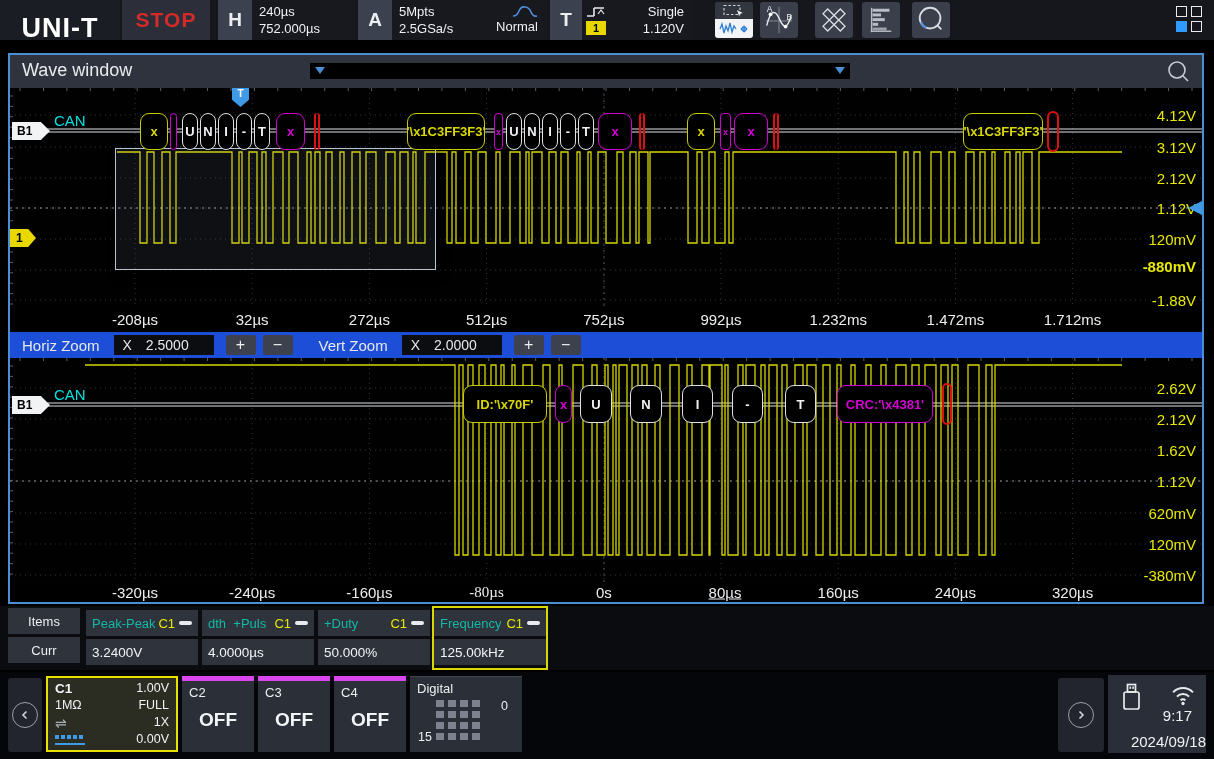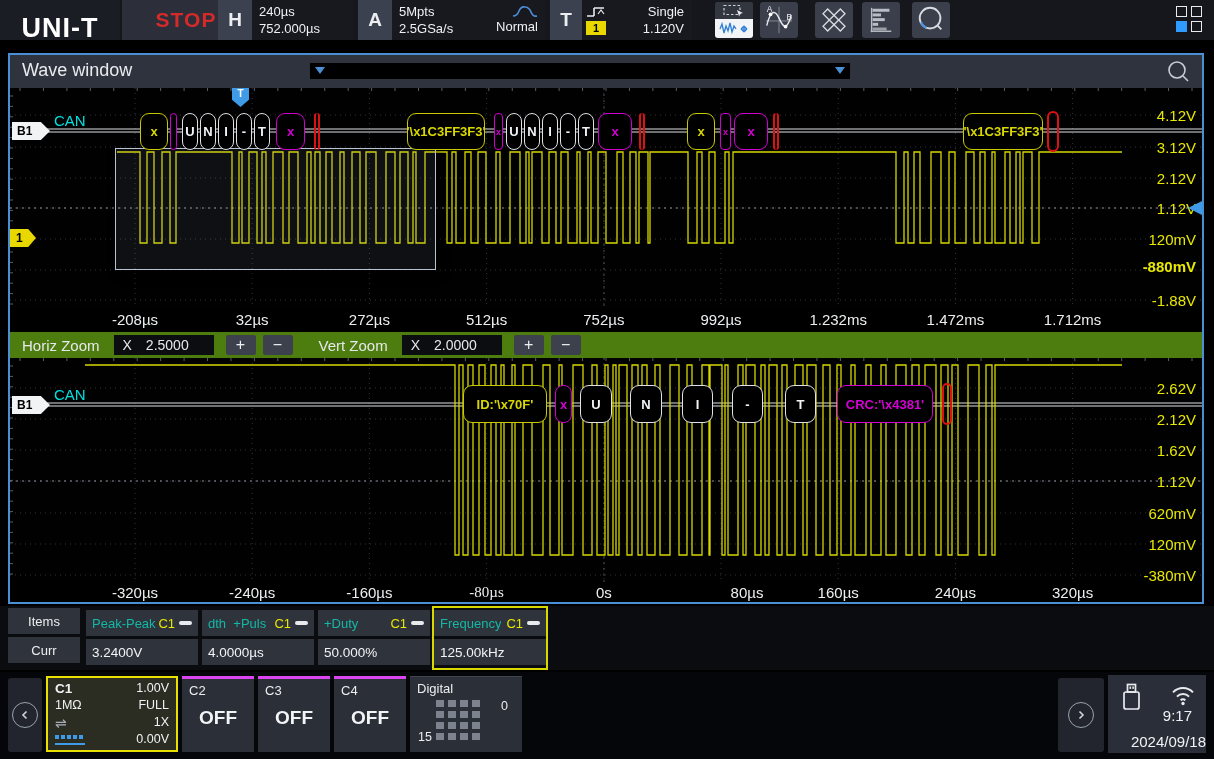--- a/index.html
+++ b/index.html
@@ -5,21 +5,21 @@
   html,body{margin:0;padding:0;background:#000;}
   body{width:1214px;height:759px;position:relative;overflow:hidden;
        font-family:"Liberation Sans",sans-serif;color:#e8eaec;-webkit-font-smoothing:antialiased;}
   
   .topbar{position:absolute;left:0;top:0;width:1214px;height:40px;background:#15171d;}
   .tb-block{position:absolute;top:0;height:40px;background:#2c303a;display:flex;}
   .logo-area{position:absolute;left:0;top:0;width:120px;height:40px;background:#1b1d24;
              display:flex;align-items:center;justify-content:center;}
   .logo{font-weight:bold;font-size:27px;letter-spacing:1px;color:#fff;margin-top:16px;}
   .stop-block{position:absolute;left:122px;top:0;width:88px;height:40px;background:#2c2f39;
-              display:flex;align-items:center;justify-content:center;padding-left:20px;}
+              display:flex;align-items:center;justify-content:center;}
   .stop-text{color:#d42a2a;font-weight:bold;font-size:21px;letter-spacing:1px;}
   .key-box{width:34px;height:40px;background:#3c4150;display:flex;align-items:center;
            justify-content:center;font-size:19px;font-weight:bold;color:#eceef1;}
   .tb-vals{background:#17191f;display:flex;flex-direction:column;justify-content:center;
            padding:0 7px;font-size:13px;line-height:17px;color:#eef0f2;}
   .tb-right{background:#17191f;display:flex;flex-direction:column;justify-content:center;
             align-items:flex-end;padding:0 8px;font-size:13px;line-height:17px;color:#eef0f2;}
   .trig-col{background:#17191f;display:flex;flex-direction:column;align-items:center;
             justify-content:center;gap:2px;padding:0 3px;}
   .trig-badge{background:#e8d800;color:#000;font-size:11px;font-weight:bold;width:20px;height:14px;
@@ -65,21 +65,21 @@
              font-size:12px;font-weight:bold;display:flex;align-items:center;padding-left:6px;
              clip-path:polygon(0 0,70% 0,100% 50%,70% 100%,0 100%);box-sizing:border-box;}
   .trig-flag{position:absolute;left:222px;top:0;z-index:6;width:17px;height:19px;background:#3f9be8;
              color:#fff;font-size:10px;font-weight:bold;text-align:center;line-height:12px;
              clip-path:polygon(0 0,100% 0,100% 62%,50% 100%,0 62%);}
   .trig-arrow{position:absolute;right:0;top:113px;z-index:6;width:14px;height:14px;background:#3f9be8;
               clip-path:polygon(100% 0,100% 100%,0 50%);}
   .time-axis{position:relative;width:1192px;background:#000;}
   #time1{height:26px;} #time2{height:20px;}
   .t-label{position:absolute;top:50%;transform:translate(-50%,-50%);font-size:15px;color:#eceef0;}
-  .zoom-bar{position:relative;height:26px;background:#4d7c0f;display:flex;align-items:center;
+  .zoom-bar{position:relative;height:26px;background:#1d4ed8;display:flex;align-items:center;
             font-size:15px;color:#e6e8ea;padding-left:12px;box-sizing:border-box;}
   .zval{margin-left:14px;width:100px;height:20px;background:#0c0d10;display:flex;align-items:center;
         padding:0 9px;gap:14px;font-size:14px;box-sizing:border-box;}
   .zbtn{margin-left:12px;width:30px;height:20px;background:#3c414d;border-radius:2px;display:flex;
         align-items:center;justify-content:center;font-size:16px;color:#eef0f2;line-height:1;}
   .zbtn.minus{margin-left:7px;}
   .vlab{margin-left:26px;}
   
   .measure-bar{position:absolute;left:0;top:606px;width:1214px;height:64px;background:#0b0c10;}
   .m-items{position:absolute;left:8px;top:2px;width:72px;height:60px;}
@@ -101,21 +101,21 @@
               align-items:center;justify-content:center;}
   .c1-panel{position:absolute;left:46px;top:4px;width:132px;height:76px;border:2px solid #e8e000;
             background:#2b2d22;box-sizing:border-box;padding:3px 7px;display:flex;
             flex-direction:column;justify-content:space-between;font-size:12.5px;color:#f0f2f4;}
   .c1-row{display:flex;justify-content:space-between;align-items:center;line-height:15px;}
   .c1-name{font-weight:bold;font-size:13.5px;}
   .coup-icon{color:#a8aeb8;font-size:14px;line-height:10px;}
   .bw-icon{width:30px;height:8px;border-bottom:2px solid #3f9be8;
            background:repeating-linear-gradient(90deg,#3f9be8 0 4px,transparent 4px 6px);
            background-size:100% 4px;background-repeat:no-repeat;}
-  .ch-panel{position:absolute;top:4px;width:72px;height:76px;background:#2b2f38;border-top:3px solid #d946ef;
+  .ch-panel{position:absolute;top:4px;width:72px;height:76px;background:#2b2f38;border-top:5px solid #d946ef;
             box-sizing:border-box;}
   .ch-label{position:absolute;left:7px;top:4px;font-size:13px;color:#eceef0;}
   .ch-off{position:absolute;left:0;top:28px;width:100%;text-align:center;font-size:19px;
           font-weight:bold;color:#f2f4f6;}
   .dig-panel{position:absolute;left:410px;top:4px;width:112px;height:76px;background:#2b2f38;
              border-top:1px solid #40454f;box-sizing:border-box;}
   .dig-grid{position:absolute;left:26px;top:23px;display:grid;grid-template-columns:repeat(4,8px);
             grid-auto-rows:7px;gap:4px 4px;}
   .dig-sq{background:#7d838e;}
   .dig-first{position:absolute;right:14px;top:22px;font-size:12.5px;color:#eceef0;}
@@ -518,21 +518,21 @@
       <div class="v-label" style="top: 155px;">620mV</div>
       <div class="v-label" style="top: 186px;">120mV</div>
       <div class="v-label" style="top: 217px;">-380mV</div>
     </div>
   <div class="time-axis" id="time2">
       <div class="t-label" style="left: 125px;">-320µs</div>
       <div class="t-label" style="left: 242.2px;">-240µs</div>
       <div class="t-label" style="left: 359.4px;">-160µs</div>
       <div class="t-label" style="left: 476.6px; font-family: Liberation Serif, serif;">-80µs</div>
       <div class="t-label" style="left: 593.8px;">0s</div>
-      <div class="t-label" style="left: 737px;">80µs</div>
+      <div class="t-label" style="left: 715px; text-decoration: underline;">80µs</div>
       <div class="t-label" style="left: 828.2px;">160µs</div>
       <div class="t-label" style="left: 945.4px;">240µs</div>
       <div class="t-label" style="left: 1062.6px;">320µs</div>
     </div>
 </div>
 
 <div class="measure-bar">
   <div class="m-items">
     <div class="m-row">Items</div>
     <div class="m-row">Curr</div>

